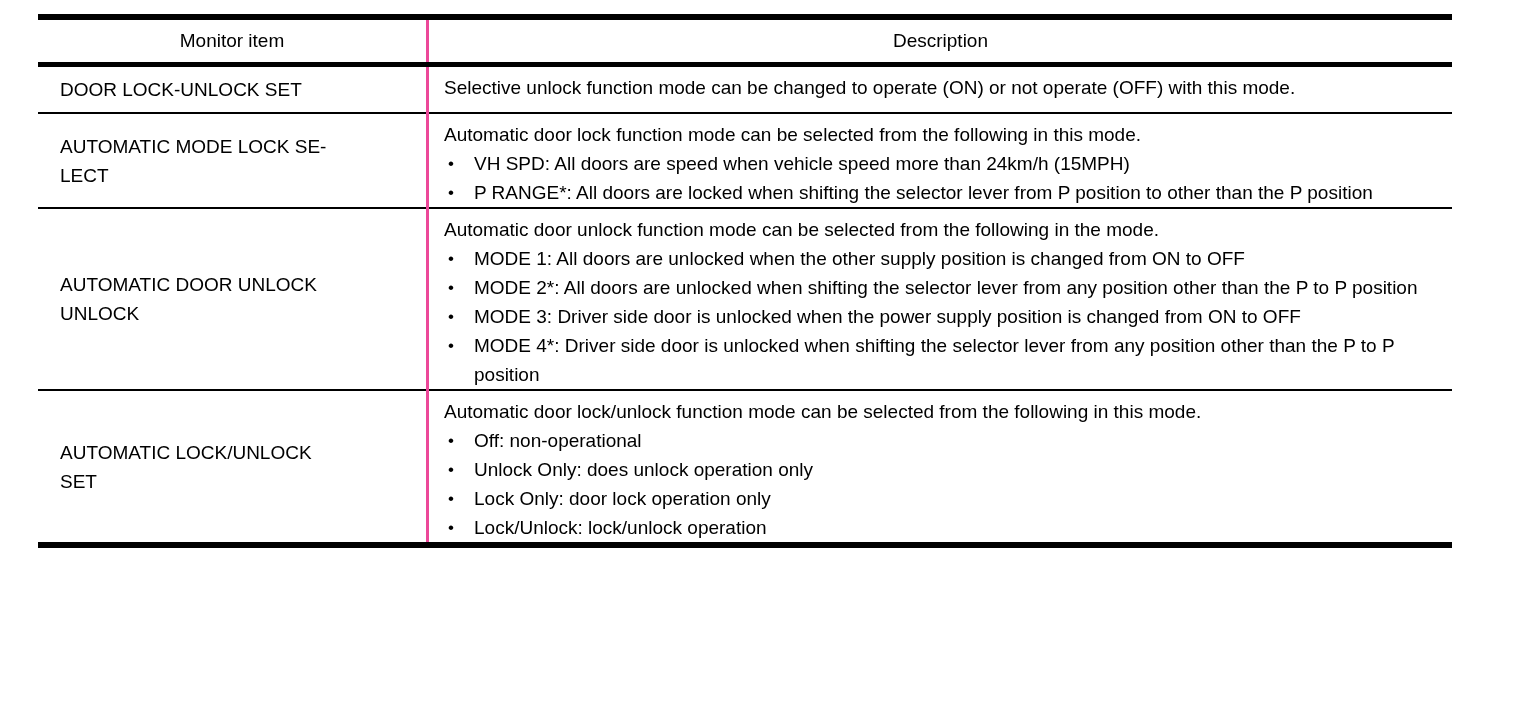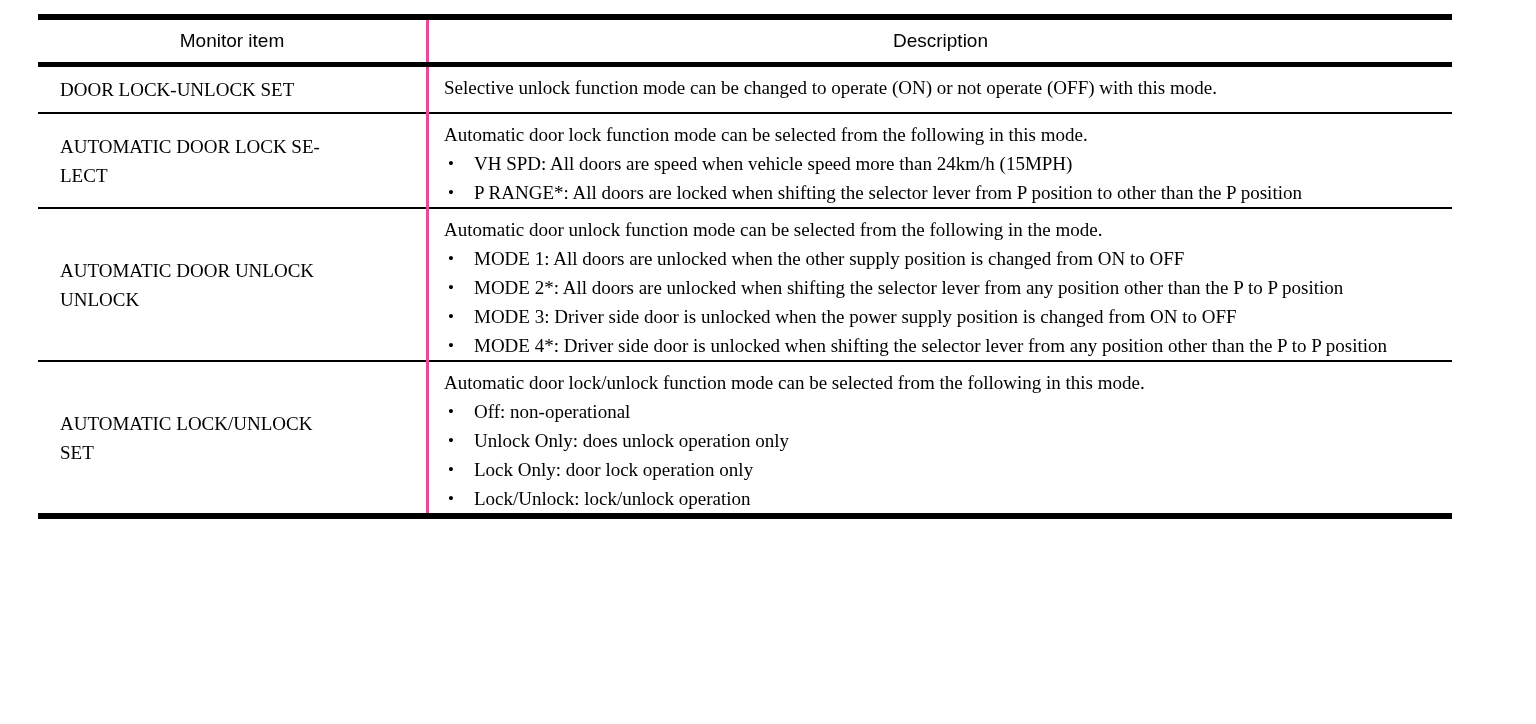--- a/index.html
+++ b/index.html
@@ -25,21 +25,21 @@
     padding:10px 4px;
     border-bottom:5px solid #000;
   }
   .col-item  { width:380px; }
   .col-desc  { border-left:3px solid #ec4899; }
   tbody td {
     font-size:19px;
     line-height:29px;
     vertical-align:middle;
   }
-  tbody tr td { border-top:2px solid #000;font-family:Liberation Serif, serif; }
+  tbody tr td { border-top:2px solid #000; }
   tbody tr:first-child td { border-top:none; }
   td.item-cell { padding:8px 12px 8px 22px; }
   td.desc-cell { padding:6px 12px 0 15px; vertical-align:top; }
   .bullet-row { display:flex; align-items:flex-start; }
   .bullet-marker {
     flex:0 0 26px;
     text-align:left;
     padding-left:4px;
     font-size:17px;
     line-height:29px;
@@ -70,21 +70,21 @@
             <div>DOOR LOCK-UNLOCK SET</div>
           </td>
     <td class="desc-cell col-desc">
       <div>Selective unlock function mode can be changed to operate (ON) or not operate (OFF) with this mode.</div>
 
     </td>
   </tr>
 
   <tr>
     <td class="item-cell">
-            <div>AUTOMATIC DOOR LOCK SE-</div>
+            <div>AUTOMATIC MODE LOCK SE-</div>
             <div>LECT</div>
           </td>
     <td class="desc-cell col-desc">
       <div>Automatic door lock function mode can be selected from the following in this mode.</div>
       <div>
               <div class="bullet-row">
                 <span class="bullet-marker">•</span>
                 <span class="bullet-text">VH SPD: All doors are speed when vehicle speed more than 24km/h (15MPH)</span>
               </div>
               <div class="bullet-row">

